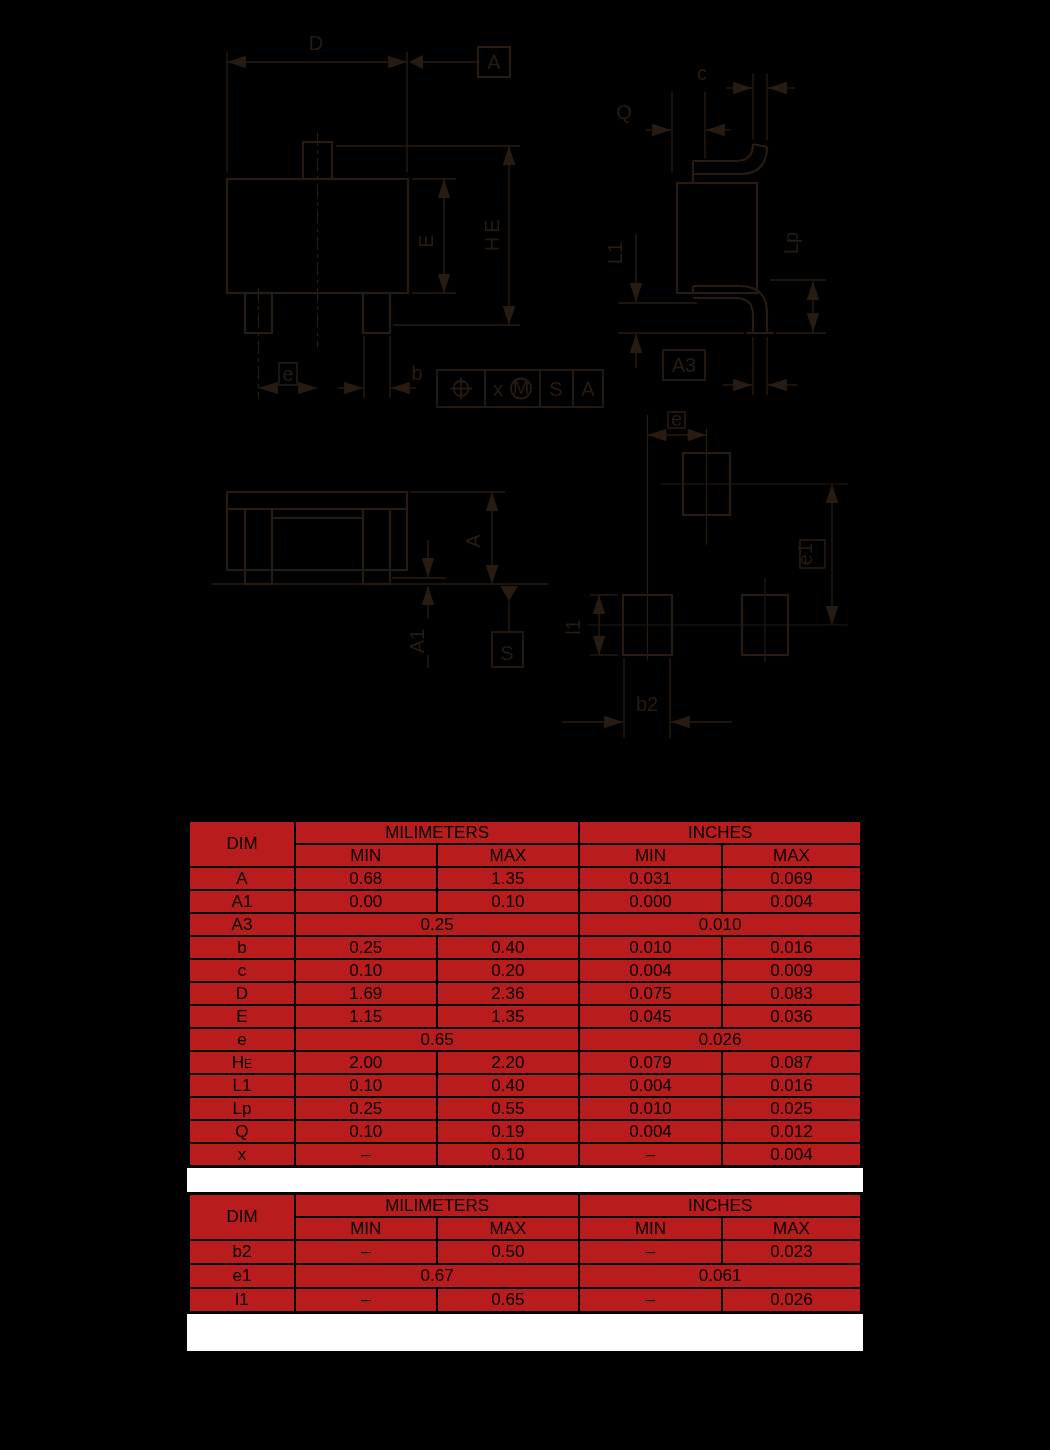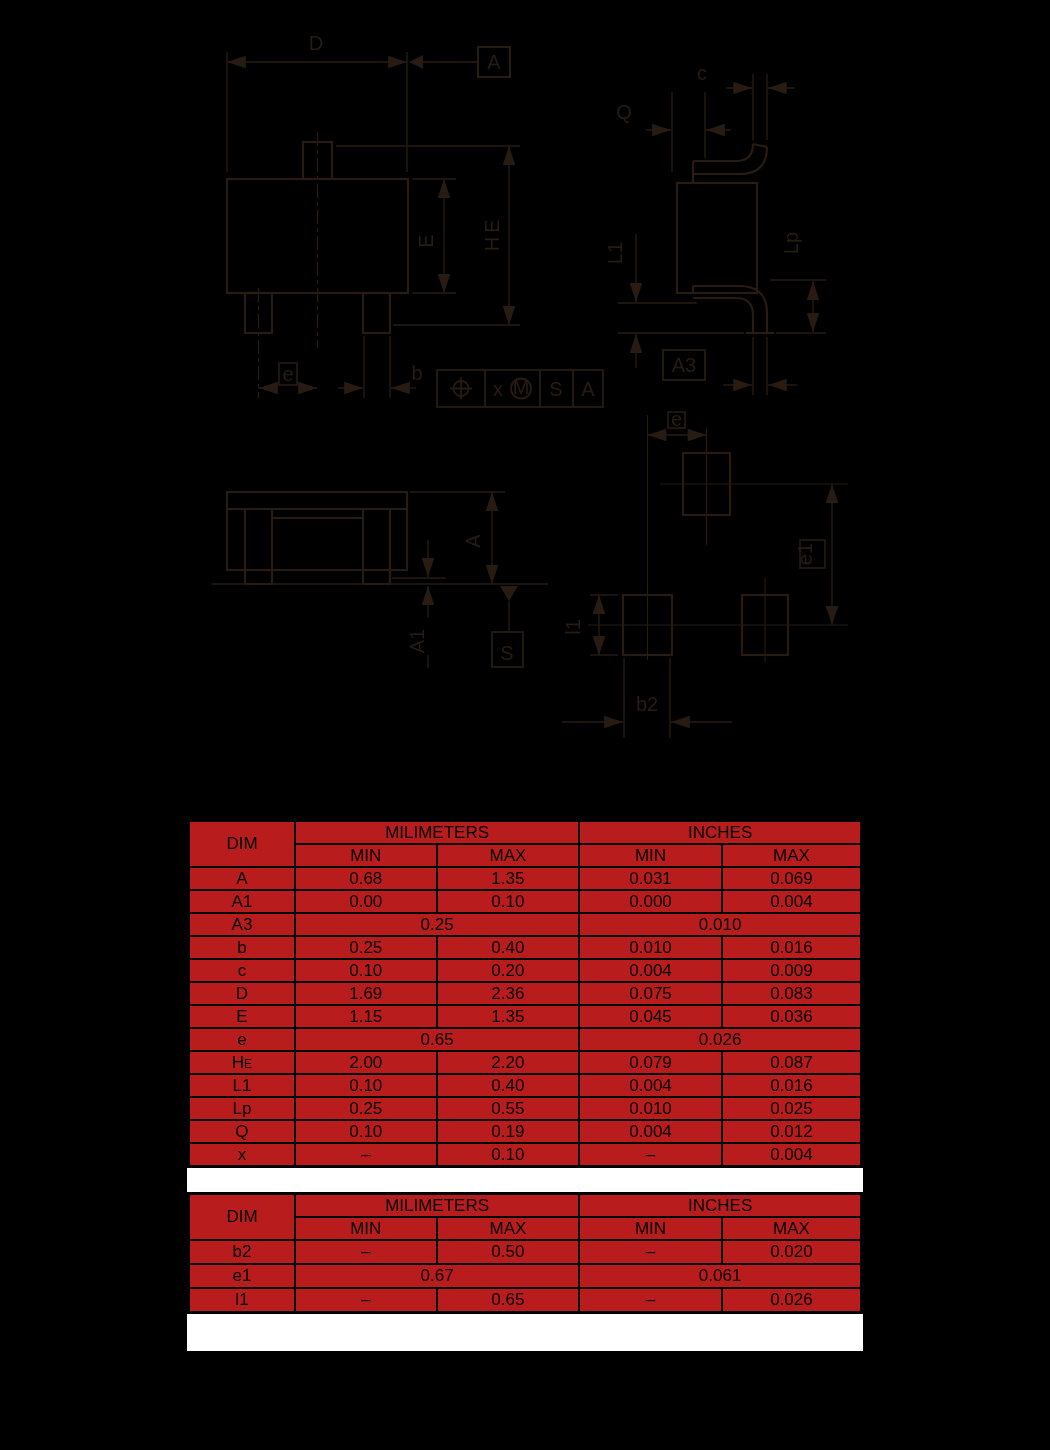--- a/index.html
+++ b/index.html
@@ -311,21 +311,21 @@
       <th>MIN</th>
       <th>MAX</th>
       <th>MIN</th>
       <th>MAX</th>
     </tr>
     <tr>
       <td>b2</td>
       <td>–</td>
       <td>0.50</td>
       <td>–</td>
-      <td>0.020</td>
+      <td>0.023</td>
     </tr>
     <tr>
       <td>e1</td>
       <td colspan="2">0.67</td>
       <td colspan="2">0.061</td>
     </tr>
     <tr>
       <td>l1</td>
       <td>–</td>
       <td>0.65</td>

